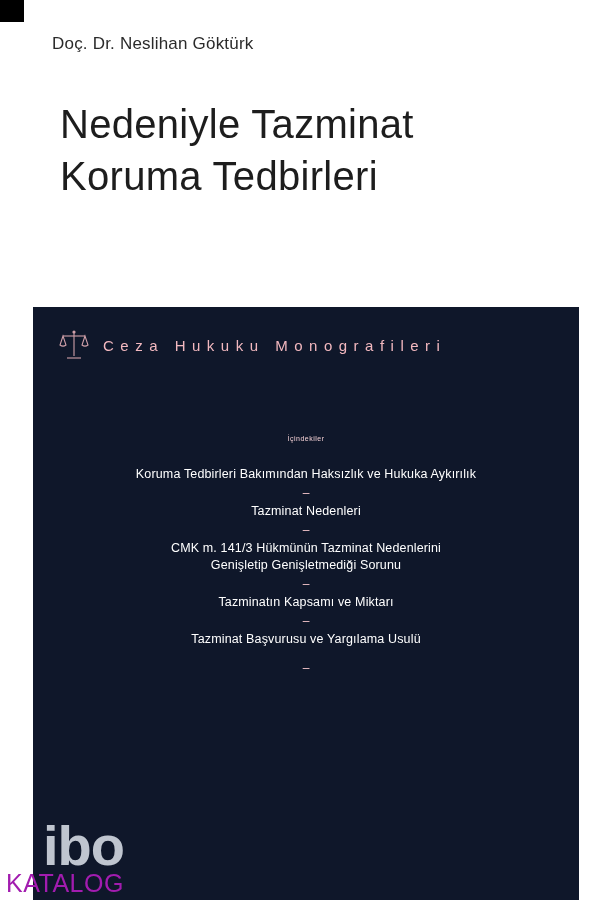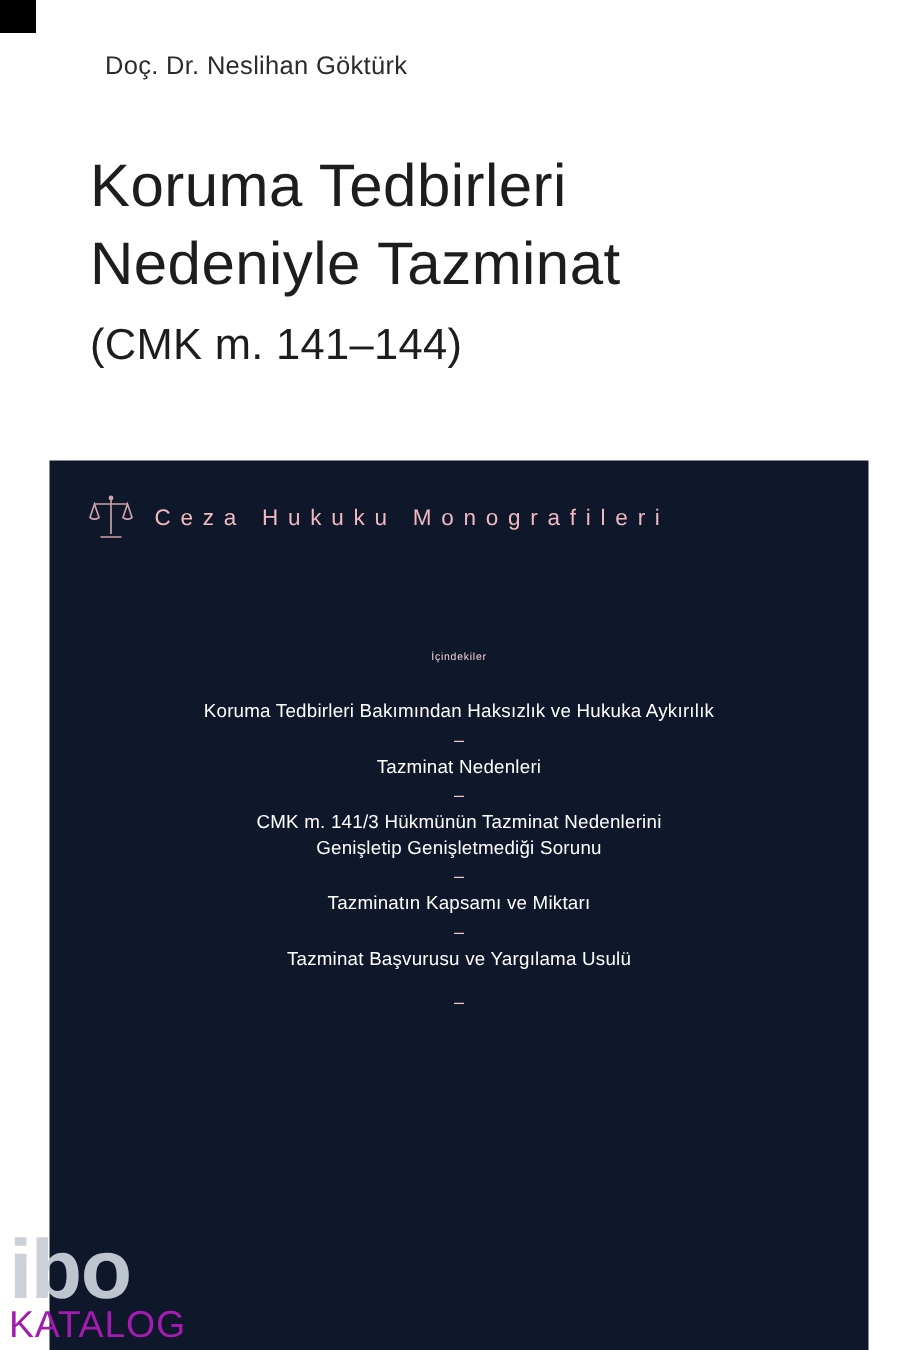--- a/index.html
+++ b/index.html
@@ -20,21 +20,21 @@
     position: absolute;
     left: 0;
     top: 0;
     width: 24px;
     height: 22px;
     background: #000000;
   }
 
   .author {
     position: absolute;
-    left: 70px;
+    left: 52px;
     top: 34px;
     font-size: 17px;
     color: #2b2b2b;
     letter-spacing: 0.2px;
     font-weight: 400;
   }
 
   .title-block {
     position: absolute;
     left: 60px;
@@ -142,20 +142,21 @@
     font-weight: 400;
     letter-spacing: 0.2px;
   }
 
   
   .watermark {
     position: absolute;
     left: 6px;
     bottom: 4px;
     z-index: 5;
+    text-align: right;
   }
   .watermark-ibo {
     font-size: 56px;
     line-height: 48px;
     color: #c9cfd8;
     font-weight: 700;
     letter-spacing: -1px;
     opacity: 0.95;
   }
   .watermark-katalog {
@@ -167,23 +168,22 @@
   }
 </style>
 </head>
 <body>
 
 <div class="corner-mark"></div>
 
 <div class="author">Doç. Dr. Neslihan Göktürk</div>
 
 <div class="title-block">
+  <div class="title-line">Nedeniyle Tazminat</div>
   <div class="title-line">Koruma Tedbirleri</div>
-  <div class="title-line">Nedeniyle Tazminat</div>
-  <div class="subtitle-line">(CMK m. 141–144)</div>
 </div>
 
 <div class="red-panel">
 
   <div class="series-row">
     <svg class="scales-icon" viewBox="0 0 30 34">
       <g stroke="#f3b9c0" stroke-width="1.1" fill="none">
         <line x1="15" y1="4" x2="15" y2="28"></line>
         <line x1="4" y1="8" x2="26" y2="8"></line>
         <line x1="8" y1="30" x2="22" y2="30"></line>

